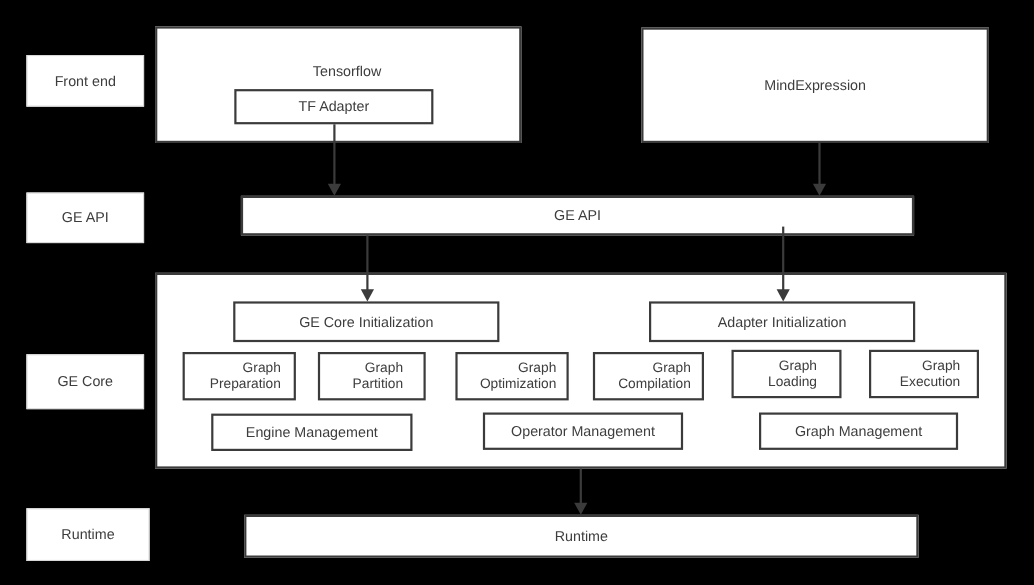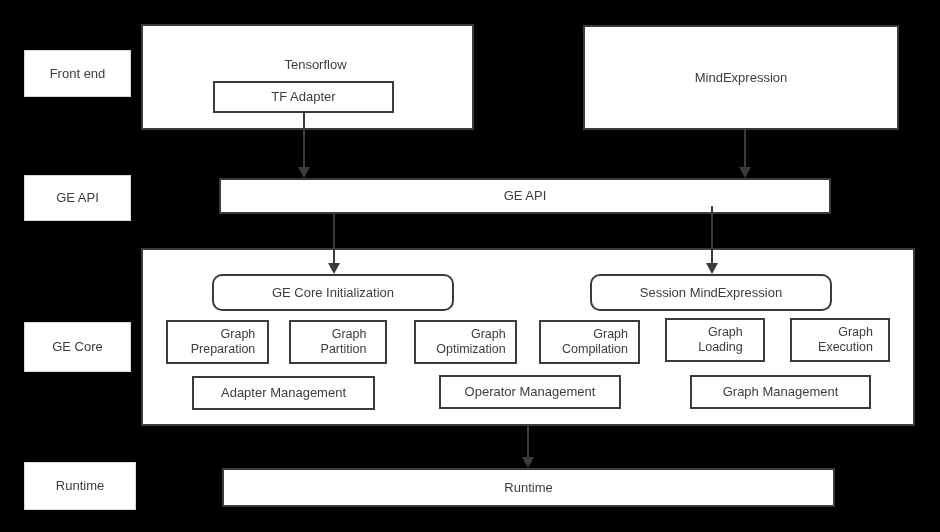--- a/index.html
+++ b/index.html
@@ -79,21 +79,20 @@
 
   .core-container {
     position: absolute;
     box-sizing: border-box;
     background: #ffffff;
     border: 2px solid #3b3b3b;
   }
 
   .core-init {
     font-size: 13px;
-    border-radius: 10px;
   }
   .core-cell {
     font-size: 12.5px;
     padding-left: 11px;
   }
   .mgmt-cell {
     font-size: 13px;
   }
 
   
@@ -153,21 +152,21 @@
     <span>GE API</span>
   </div>
 
   <div class="core-container" style="left:141px; top:248px; width:774px; height:178px;"></div>
 
   <div class="inner-box core-init" style="left:212px; top:274px; width:242px; height:37px;">
     <span>GE Core Initialization</span>
   </div>
 
   <div class="inner-box core-init" style="left:590px; top:274px; width:242px; height:37px;">
-    <span>Session MindExpression</span>
+    <span>Adapter Initialization</span>
   </div>
 
   <div class="inner-box core-cell" style="left:166px; top:320px; width:103px; height:44px;">
     <span>Graph
 Preparation</span>
   </div>
 
   <div class="inner-box core-cell" style="left:289px; top:320px; width:98px; height:44px;">
     <span>Graph
 Partition</span>
@@ -187,21 +186,21 @@
     <span>Graph
 Loading</span>
   </div>
 
   <div class="inner-box core-cell" style="left:790px; top:318px; width:100px; height:44px;">
     <span>Graph
 Execution</span>
   </div>
 
   <div class="inner-box mgmt-cell" style="left:192px; top:376px; width:183px; height:34px;">
-    <span>Adapter Management</span>
+    <span>Engine Management</span>
   </div>
 
   <div class="inner-box mgmt-cell" style="left:439px; top:375px; width:182px; height:34px;">
     <span>Operator Management</span>
   </div>
 
   <div class="inner-box mgmt-cell" style="left:690px; top:375px; width:181px; height:34px;">
     <span>Graph Management</span>
   </div>
 

